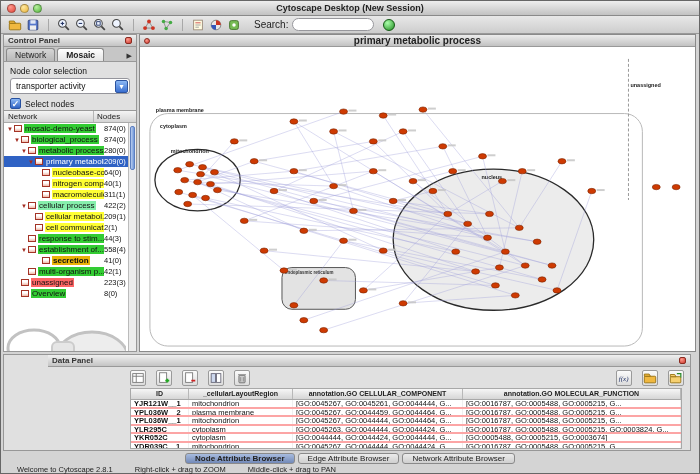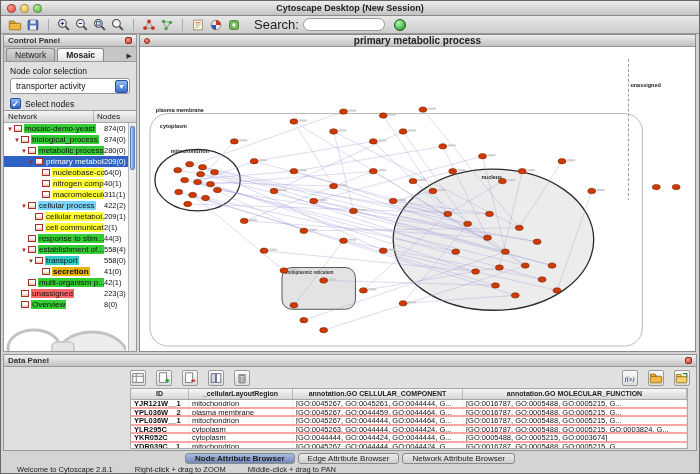--- a/index.html
+++ b/index.html
@@ -14,21 +14,21 @@
   .l-red{background:radial-gradient(circle at 35% 30%,#ff9a8d,#e0443a);}
   .l-yellow{background:radial-gradient(circle at 35% 30%,#ffe9a0,#e9b33a);}
   .l-green{background:radial-gradient(circle at 35% 30%,#b8f0a0,#53b43a);}
 
   
   .toolbar{position:absolute;top:15px;left:0;right:0;height:18px;background:linear-gradient(#e8e8e8,#cdcdcd);border-bottom:1px solid #999;display:flex;align-items:center;padding:0 6px;}
   .tb-icons{display:flex;align-items:center;gap:2px;}
   .tb-btn{width:16px;height:15px;display:flex;align-items:center;justify-content:center;}
   .icon-svg{width:14px;height:14px;display:block;}
   .tb-sep{width:1px;height:12px;background:#a8a8a8;margin:0 5px;}
-  .search-label{font-size:13px;color:#222;margin:0 4px 0 12px;}
+  .search-label{font-size:10px;color:#222;margin:0 4px 0 12px;}
   .search-input{width:82px;height:13px;border:1px solid #97979c;border-radius:7px;background:#fff;font-size:8px;padding:0 7px;font-family:"Liberation Sans",sans-serif;}
   .web-icon{width:12px;height:12px;border-radius:50%;margin-left:9px;background:radial-gradient(circle at 35% 30%,#aaffaa,#1f8a1f);border:1px solid #135a13;}
 
   
   .panel-header{height:12px;background:linear-gradient(#f0f0f0,#c4c4c4);border-bottom:1px solid #999;font-size:8px;font-weight:bold;color:#333;display:flex;align-items:center;padding:0 4px;}
   .float-dot{margin-left:auto;width:7px;height:7px;border-radius:2px;background:radial-gradient(circle at 35% 30%,#ff9a8d,#cc3a2e);border:1px solid #8a2a20;}
 
   
   .control-panel{position:absolute;top:33px;left:2px;width:134px;height:318px;background:#e0e0e0;border:1px solid #979797;}
   .cp-tabs{display:flex;height:15px;background:#c6c6c6;border-bottom:1px solid #999;align-items:flex-end;padding-top:2px;}
@@ -69,21 +69,21 @@
   .comp{fill:none;stroke:#2a2a2a;stroke-width:1.3;}
   .nucleus{fill:#ececec;}
   .er{fill:#e3e3e3;stroke:#555;stroke-width:1;}
   .pm{fill:none;stroke:#b8b8b8;stroke-width:1;}
   .ctext{font-size:5.5px;fill:#222;font-weight:bold;font-family:"Liberation Sans",sans-serif;}
   .ctext-sm{font-size:4.5px;font-weight:bold;fill:#333;font-family:"Liberation Sans",sans-serif;}
   .dashline{stroke:#999;stroke-width:1;stroke-dasharray:3 2;}
   .lblmark{fill:#c6c6c6;opacity:.85;}
 
   
-  .data-panel{position:absolute;left:2px;right:2px;top:353px;height:97px;background:#e0e0e0;border:1px solid #979797;}
+  .data-panel{position:absolute;left:2px;right:8px;top:353px;height:97px;background:#e0e0e0;border:1px solid #979797;padding-left:44px;}
   .dp-toolbar{position:absolute;top:14px;left:126px;right:6px;height:17px;display:flex;align-items:center;gap:10px;}
   .dp-btn{width:16px;height:16px;border:1px solid #9a9a9a;border-radius:2px;background:linear-gradient(#fbfbfb,#dcdcdc);display:flex;align-items:center;justify-content:center;}
   .dp-spacer{flex:1;}
   .dp-table{position:absolute;left:126px;right:8px;top:33px;bottom:1px;background:#fff;border:1px solid #a8a8a8;overflow:hidden;}
   .dt-head{display:flex;height:11px;background:linear-gradient(#f6f6f6,#d6d6d6);border-bottom:1px solid #a8a8a8;font-size:7px;font-weight:bold;color:#222;}
   .dt-head>div{border-right:1px solid #b8b8b8;padding:1px 2px 0;text-align:center;overflow:hidden;white-space:nowrap;}
   .dt-row{display:flex;height:8.6px;border-bottom:2px solid #fca5a5;font-size:7.5px;color:#111;align-items:center;}
   .dt-row>div{border-right:1px solid #efefef;padding:0 3px;overflow:hidden;white-space:nowrap;height:100%;line-height:8.6px;}
   .c0{width:58px;font-weight:bold;}
   .c1{width:104px;}
@@ -270,21 +270,21 @@
             <span class="ind" style="width: 30px;"></span>
             <span class="arr"></span>
             <span class="nicon"></span>
             <span class="tcell"><span class="chip" style="background: rgb(255, 255, 51);">macromolecule ...</span></span>
             <span class="tcount">311(1)</span>
           </div>
           <div class="tree-row">
             <span class="ind" style="width: 16px;"></span>
             <span class="arr">▼</span>
             <span class="nicon"></span>
-            <span class="tcell"><span class="chip" style="background: #7dd3fc;">cellular process</span></span>
+            <span class="tcell"><span class="chip" style="background: #86efac;">cellular process</span></span>
             <span class="tcount">422(2)</span>
           </div>
           <div class="tree-row">
             <span class="ind" style="width: 23px;"></span>
             <span class="arr"></span>
             <span class="nicon"></span>
             <span class="tcell"><span class="chip" style="background: rgb(255, 255, 51);">cellular metabol...</span></span>
             <span class="tcount">209(1)</span>
           </div>
           <div class="tree-row">
@@ -300,27 +300,20 @@
             <span class="nicon"></span>
             <span class="tcell"><span class="chip" style="background: rgb(51, 204, 51);">response to stim...</span></span>
             <span class="tcount">44(3)</span>
           </div>
           <div class="tree-row">
             <span class="ind" style="width: 16px;"></span>
             <span class="arr">▼</span>
             <span class="nicon"></span>
             <span class="tcell"><span class="chip" style="background: rgb(51, 204, 51);">establishment of...</span></span>
             <span class="tcount">558(4)</span>
-          </div>
-          <div class="tree-row">
-            <span class="ind" style="width: 23px;"></span>
-            <span class="arr">▼</span>
-            <span class="nicon"></span>
-            <span class="tcell"><span class="chip" style="background: rgb(51, 204, 204);">transport</span></span>
-            <span class="tcount">558(0)</span>
           </div>
           <div class="tree-row">
             <span class="ind" style="width: 30px;"></span>
             <span class="arr"></span>
             <span class="nicon"></span>
             <span class="tcell"><span class="chip" style="background: #eab308; font-weight: bold;">secretion</span></span>
             <span class="tcount">41(0)</span>
           </div>
           <div class="tree-row">
             <span class="ind" style="width: 16px;"></span>

